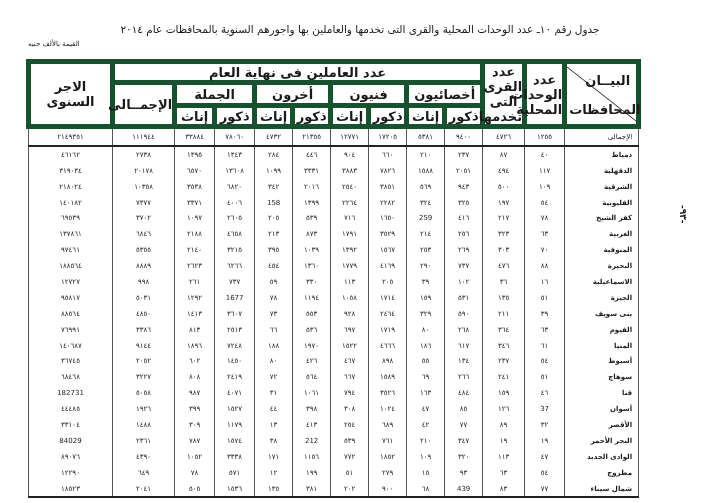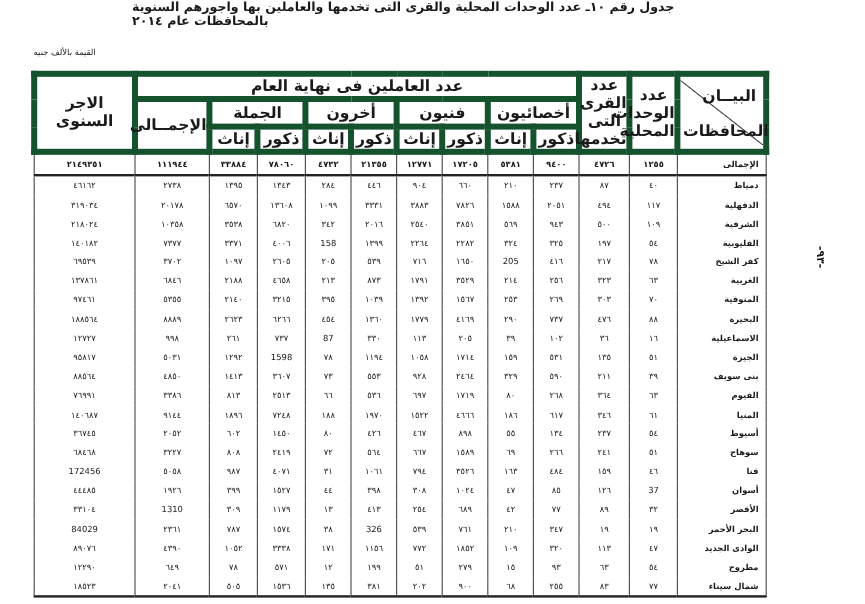--- a/index.html
+++ b/index.html
@@ -1,33 +1,33 @@
 <!DOCTYPE html>
 <html><head>
   <meta charset="utf-8">
   <style>
     html, body { margin:0; padding:0; background:#ffffff; }
     body { width:721px; height:503px; position:relative; overflow:hidden;
            font-family:"DejaVu Sans", sans-serif; color:#1a1a1a; }
-    .title { position:absolute; top:0; left:110px; width:500px; text-align:left;
-             font-size:10.5px; font-weight:bold; direction:rtl; }
+    .title { position:absolute; top:23px; left:110px; width:500px; text-align:center;
+             font-size:10.5px; font-weight:normal; direction:rtl; }
     .unit { position:absolute; top:40px; left:28px; font-size:7px; direction:rtl;text-align:right; }
     .sidemark { position:absolute; top:205px; left:678px; font-size:9px; font-weight:bold;
                 writing-mode:vertical-rl; }
     table { position:absolute; top:59px; left:26px; width:610px; border-collapse:collapse;
             direction:rtl; font-size:7px; table-layout:fixed; }
     th, td { text-align:center; padding:0; }
     thead th { border:5px solid #14532d; font-weight:bold; font-size:13px; height:16px; }
     thead { border-top:2px solid #222; }
     .diag { position:relative; height:54px; background:
       linear-gradient(to top right, transparent 49%, #333 50%, transparent 51%); }
     .diag .top { position:absolute; top:6px; right:6px;text-align:center; }
     .diag .bot { position:absolute; bottom:4px; left:2px; }
     tbody td { height:15.9px; border-left:1px solid #555; border-right:1px solid #555; }
-    tbody tr.total td { border-bottom:2.5px solid #222; border-top:5px solid #ef4444; font-weight:bold; }
+    tbody tr.total td { border-bottom:2.5px solid #222; border-top:5px solid #ef4444; font-weight:normal; }
     tbody tr:last-child td { border-bottom:2.5px solid #222; }
     td.gov { text-align:right; padding-right:6px; font-weight:bold;margin-left:48px; }
   </style>
 </head>
 <body>
 
 <div class="title">جدول رقم ١٠ـ عدد الوحدات المحلية والقرى التى تخدمها والعاملين بها واجورهم السنوية بالمحافظات عام ٢٠١٤</div>
 <div class="unit">القيمة بالألف جنيه</div>
 <div class="sidemark">-٩٣-</div>
 
@@ -152,21 +152,21 @@
         <td>٤٠٠٦</td>
         <td>٣٣٧١</td>
         <td>٧٣٧٧</td>
         <td>١٤٠١٨٢</td>
       </tr>
       <tr>
         <td class="gov">كفر الشيخ</td>
         <td>٧٨</td>
         <td>٢١٧</td>
         <td>٤١٦</td>
-        <td>205</td>
+        <td>259</td>
         <td>١٦٥٠</td>
         <td>٧١٦</td>
         <td>٥٣٩</td>
         <td>٢٠٥</td>
         <td>٢٦٠٥</td>
         <td>١٠٩٧</td>
         <td>٣٧٠٢</td>
         <td>٦٩٥٣٩</td>
       </tr>
       <tr>
@@ -216,37 +216,37 @@
       </tr>
       <tr>
         <td class="gov">الاسماعيلية</td>
         <td>١٦</td>
         <td>٣٦</td>
         <td>١٠٢</td>
         <td>٣٩</td>
         <td>٢٠٥</td>
         <td>١١٣</td>
         <td>٣٣٠</td>
-        <td>87</td>
+        <td>٥٩</td>
         <td>٧٣٧</td>
         <td>٢٦١</td>
         <td>٩٩٨</td>
         <td>١٢٧٢٧</td>
       </tr>
       <tr>
         <td class="gov">الجيزة</td>
         <td>٥١</td>
         <td>١٣٥</td>
         <td>٥٣١</td>
         <td>١٥٩</td>
         <td>١٧١٤</td>
         <td>١٠٥٨</td>
         <td>١١٩٤</td>
         <td>٧٨</td>
-        <td>1598</td>
+        <td>1677</td>
         <td>١٢٩٢</td>
         <td>٥٠٣١</td>
         <td>٩٥٨١٧</td>
       </tr>
       <tr>
         <td class="gov">بنى سويف</td>
         <td>٣٩</td>
         <td>٢١١</td>
         <td>٥٩٠</td>
         <td>٣٢٩</td>
@@ -325,21 +325,21 @@
         <td>١٥٩</td>
         <td>٤٨٤</td>
         <td>١٦٣</td>
         <td>٣٥٢٦</td>
         <td>٧٩٤</td>
         <td>١٠٦١</td>
         <td>٣١</td>
         <td>٤٠٧١</td>
         <td>٩٨٧</td>
         <td>٥٠٥٨</td>
-        <td>172456</td>
+        <td>182731</td>
       </tr>
       <tr>
         <td class="gov">أسوان</td>
         <td>37</td>
         <td>١٢٦</td>
         <td>٨٥</td>
         <td>٤٧</td>
         <td>١٠٢٤</td>
         <td>٣٠٨</td>
         <td>٣٩٨</td>
@@ -354,32 +354,32 @@
         <td>٣٢</td>
         <td>٨٩</td>
         <td>٧٧</td>
         <td>٤٢</td>
         <td>٦٨٩</td>
         <td>٢٥٤</td>
         <td>٤١٣</td>
         <td>١٣</td>
         <td>١١٧٩</td>
         <td>٣٠٩</td>
-        <td>1310</td>
+        <td>١٤٨٨</td>
         <td>٣٣١٠٤</td>
       </tr>
       <tr>
         <td class="gov">البحر الأحمر</td>
         <td>١٩</td>
         <td>١٩</td>
         <td>٣٤٧</td>
         <td>٢١٠</td>
         <td>٧٦١</td>
         <td>٥٣٩</td>
-        <td>326</td>
+        <td>212</td>
         <td>٣٨</td>
         <td>١٥٧٤</td>
         <td>٧٨٧</td>
         <td>٢٣٦١</td>
         <td>84029</td>
       </tr>
       <tr>
         <td class="gov">الوادى الجديد</td>
         <td>٤٧</td>
         <td>١١٣</td>
@@ -406,21 +406,21 @@
         <td>١٢</td>
         <td>٥٧١</td>
         <td>٧٨</td>
         <td>٦٤٩</td>
         <td>١٢٢٩٠</td>
       </tr>
       <tr>
         <td class="gov">شمال سيناء</td>
         <td>٧٧</td>
         <td>٨٣</td>
-        <td>٢٥٥</td>
+        <td>439</td>
         <td>٦٨</td>
         <td>٩٠٠</td>
         <td>٢٠٢</td>
         <td>٣٨١</td>
         <td>١٣٥</td>
         <td>١٥٣٦</td>
         <td>٥٠٥</td>
         <td>٢٠٤١</td>
         <td>١٨٥٢٣</td>
       </tr>

